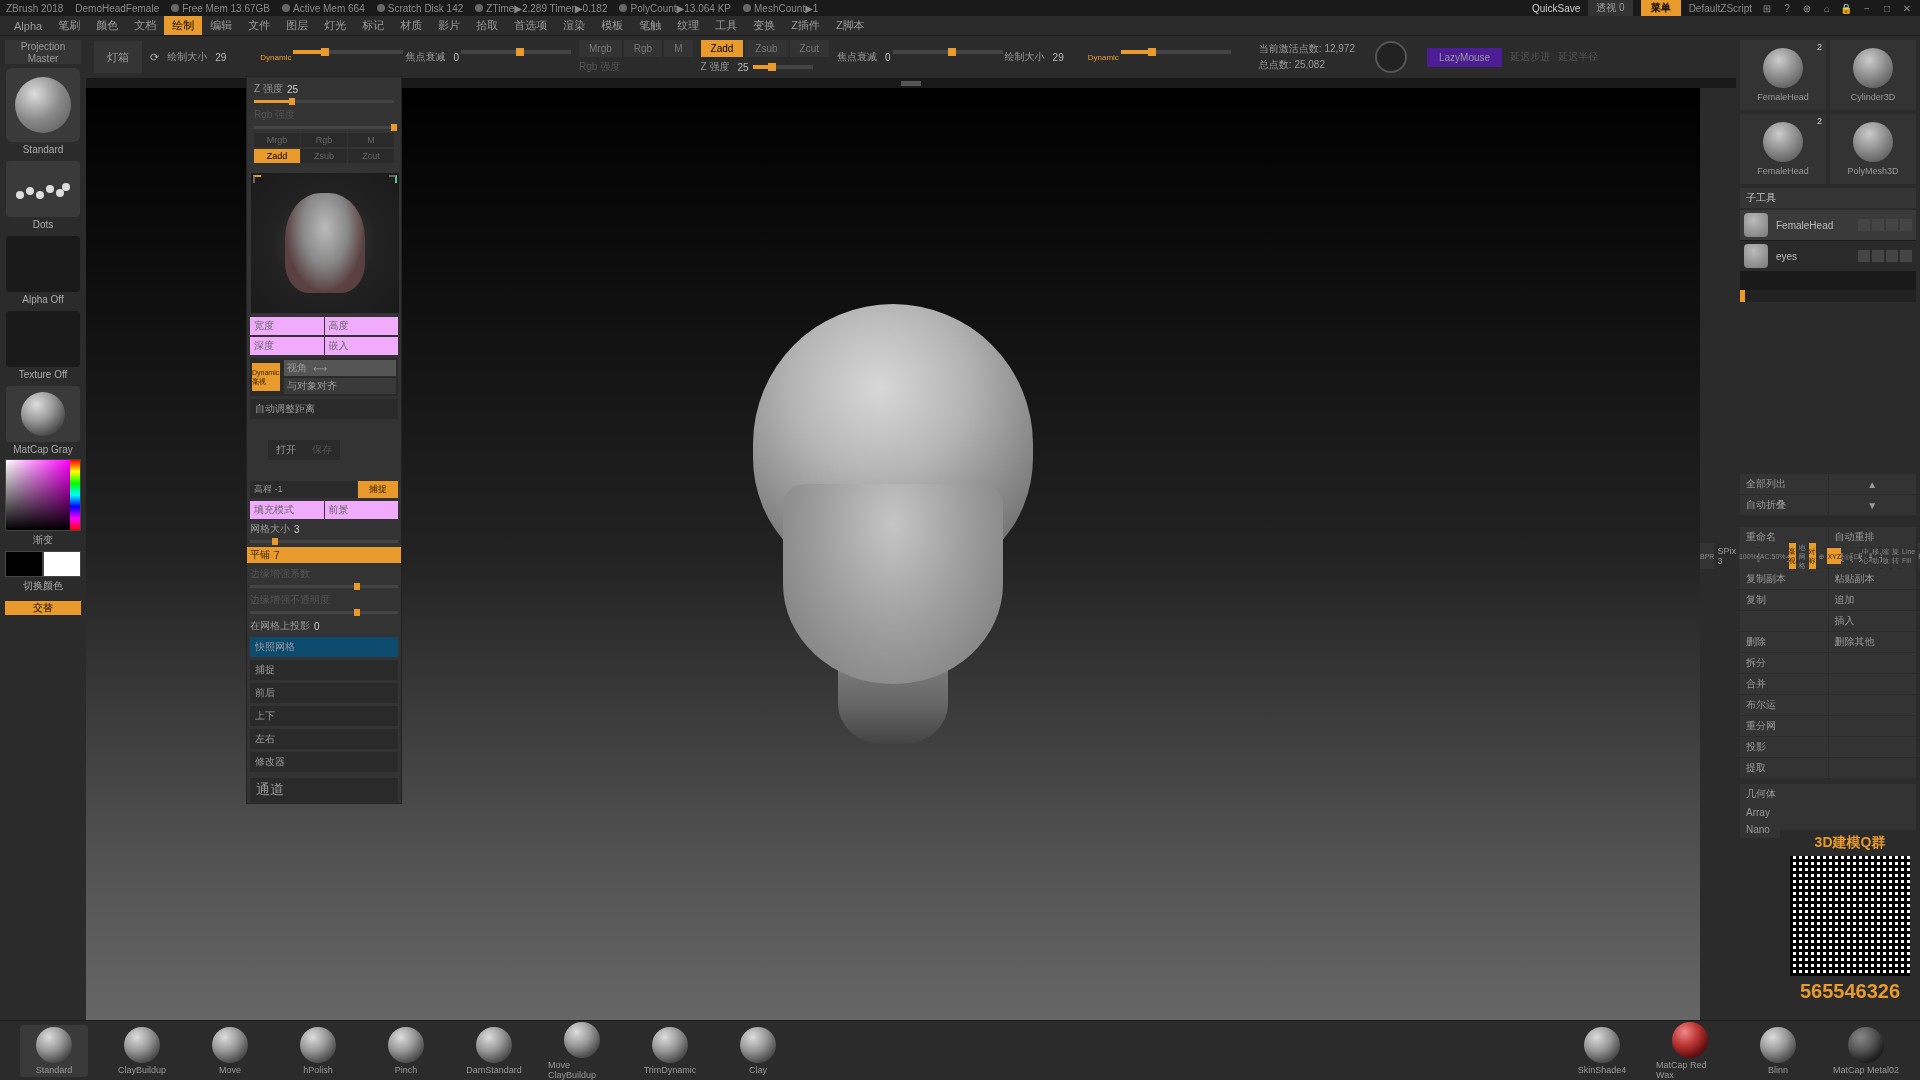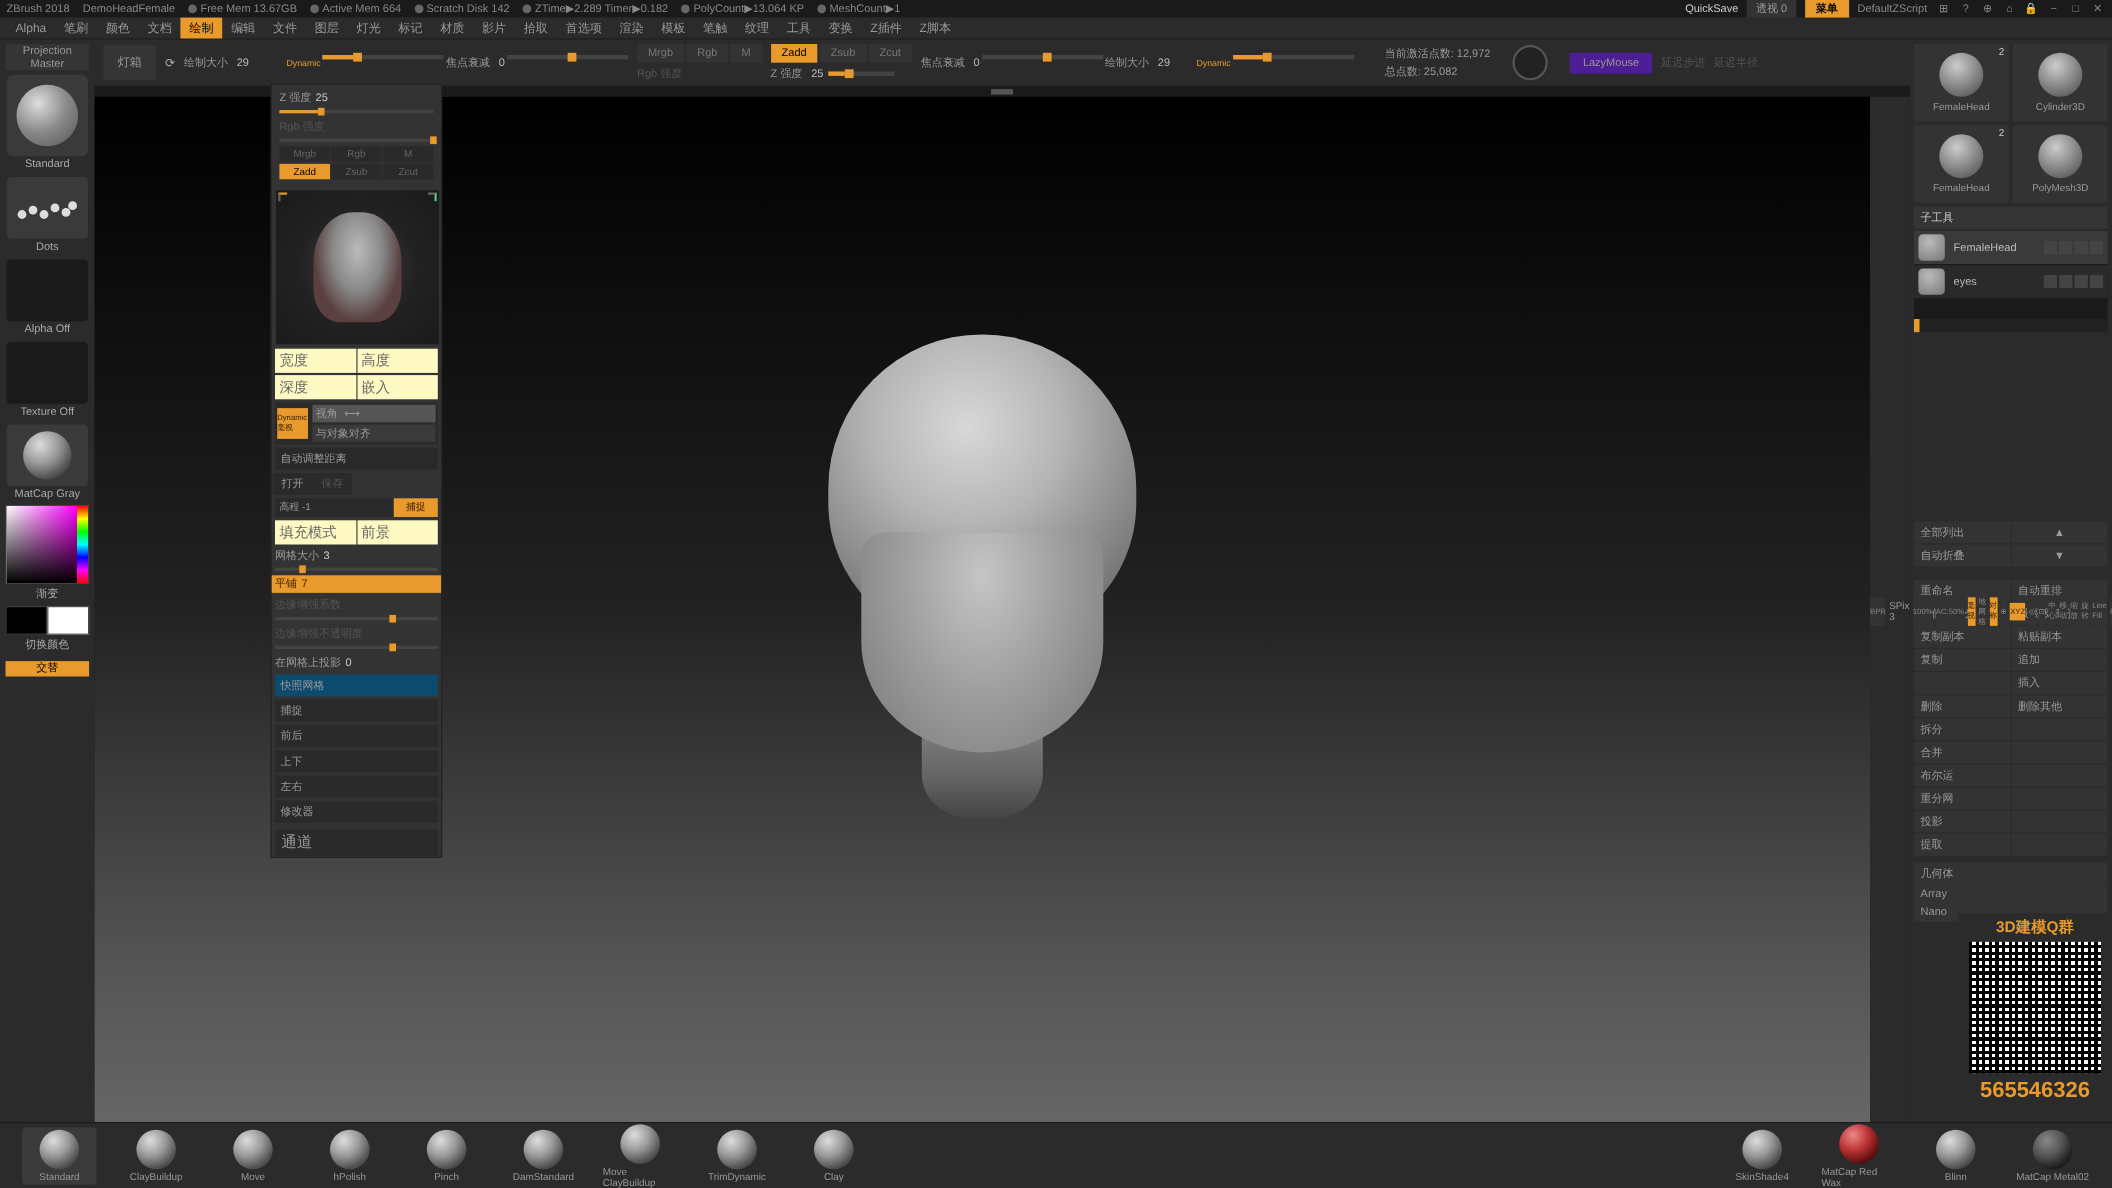--- a/index.html
+++ b/index.html
@@ -71,27 +71,27 @@
 .lp-mode-row{display:flex;gap:1px;margin:2px 3px}
 .lp-mode-btn{flex:1;text-align:center;padding:2px;background:#2a2a2a;color:#666;font-size:9px}
 .lp-mode-btn.active{background:#e89a2c;color:#000}
 .lp-gray{color:#555}
 .lp-preview{width:148px;height:140px;background:radial-gradient(ellipse at center,#444 0%,#222 50%,#1a1a1a);margin:4px;position:relative;display:flex;align-items:center;justify-content:center}
 .lp-preview .mini-head{width:80px;height:100px;background:radial-gradient(ellipse at 50% 35%,#bbb,#888 40%,#5a4040 70%);border-radius:45% 45% 30% 30%}
 .lp-preview .corner{position:absolute;width:8px;height:8px}
 .lp-preview .corner.tl{top:2px;left:2px;border-top:2px solid #e89a2c;border-left:2px solid #666}
 .lp-preview .corner.tr{top:2px;right:2px;border-top:2px solid #666;border-right:2px solid #57c986}
 .lp-two-col{display:flex;gap:1px;margin:2px 3px}
-.lp-two-col div{flex:1;background:#fef9c3;padding:2px 4px;color:#666;font-size:13px}
+.lp-two-col div{flex:1;background:#f0abfc;padding:2px 4px;color:#666;font-size:10px}
 .lp-box{display:flex;align-items:center;background:#2a2a2a;margin:3px;padding:2px}
 .lp-dyn-icon{width:28px;height:28px;background:#e89a2c;margin-right:4px;display:flex;align-items:center;justify-content:center;font-size:7px;color:#3a2200;flex-direction:column;line-height:9px}
 .lp-box-right{flex:1}
 .lp-box-right .lp-slider-row{background:#444;margin-bottom:2px}
 .lp-btn-row{background:#2a2a2a;margin:3px;padding:3px 5px;color:#999;font-size:10px;cursor:pointer}
-.lp-flat-row{display:flex;margin:1px}
+.lp-flat-row{display:flex;margin:21px}
 .lp-flat-row .lp-flat-btn{padding:3px 8px;background:#2a2a2a;color:#999;font-size:10px}
 .lp-flat-row .lp-flat-btn.dim{color:#555}
 .lp-dual-row{display:flex;margin:3px;gap:1px}
 .lp-dual-row .dual-left{flex:1;background:#2a2a2a;padding:2px 4px;color:#999;font-size:9px}
 .lp-dual-row .dual-right{width:40px;background:#e89a2c;text-align:center;color:#3a2200;font-size:9px;padding:2px}
 .lp-bottom-tab{background:#2a2a2a;margin:6px 3px 1px;padding:3px 6px;text-align:left;color:#999;font-size:14px}
 .canvas-3d{flex:1;background:linear-gradient(180deg,#000 0%,#222 50%,#555 85%,#666 100%);position:relative;display:flex;align-items:center;justify-content:center}
 .canvas-3d .head{width:320px;height:440px;position:relative;top:-30px}
 .canvas-3d .head .skull{width:280px;height:280px;background:radial-gradient(circle at 45% 30%,#d8d8d8,#b5b5b5 35%,#888 65%,#555);border-radius:50% 50% 45% 45%;margin:0 auto;position:relative}
 .canvas-3d .head .face{width:220px;height:200px;background:radial-gradient(ellipse at 50% 20%,#c5c5c5,#a0a0a0 45%,#777);border-radius:10% 10% 50% 50%;margin:-100px auto 0;position:relative}

